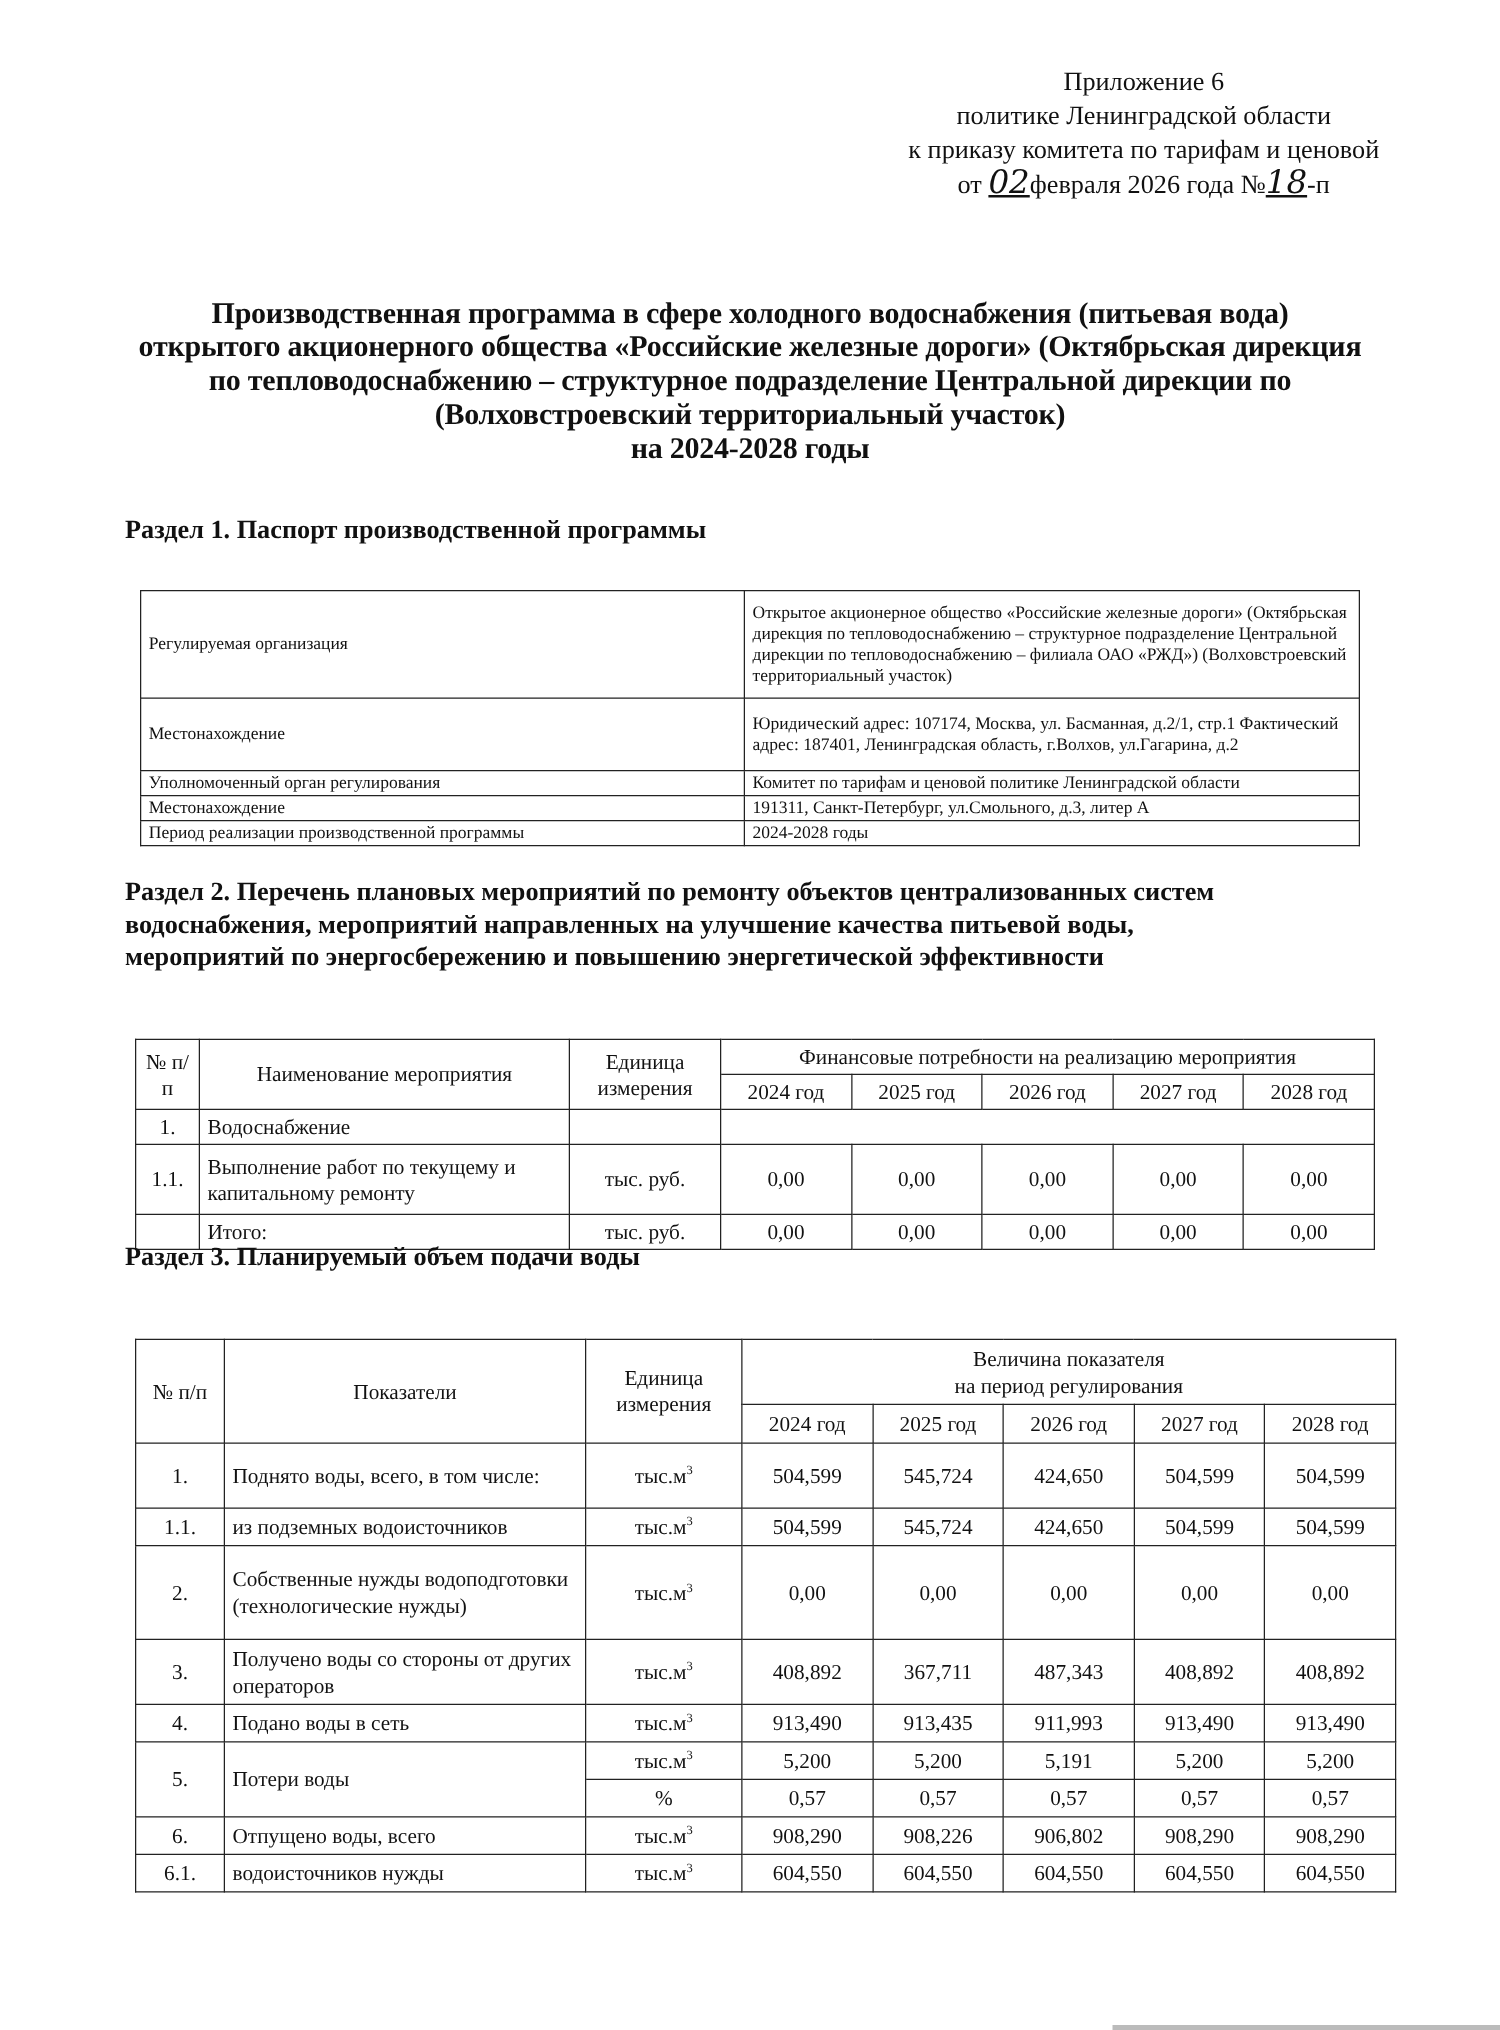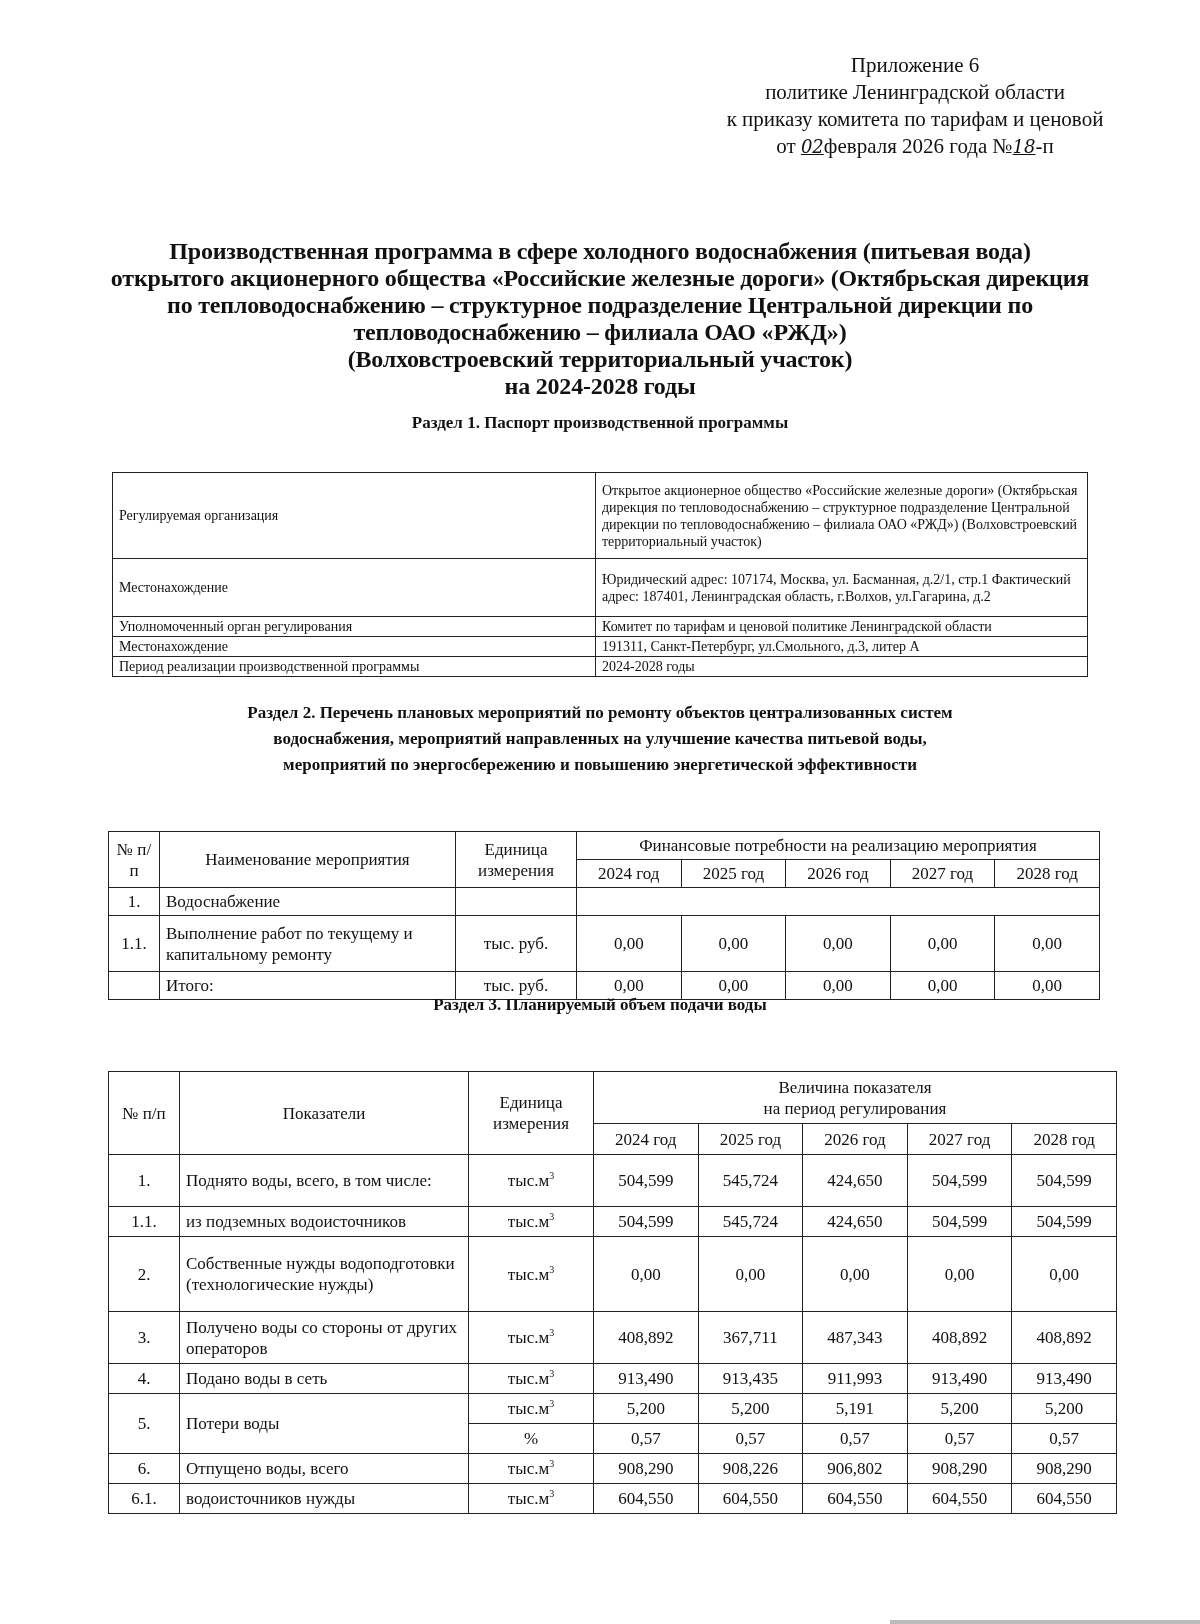--- a/index.html
+++ b/index.html
@@ -4,29 +4,29 @@
 <style>
   html, body { margin: 0; padding: 0; background: #ffffff; }
   body {
     width: 1200px; height: 1624px; position: relative; overflow: hidden;
     font-family: "Liberation Serif", "DejaVu Serif", serif; color: #111;
   }
   .appendix {
     position: absolute; left: 680px; top: 52px; width: 470px;
     text-align: center; font-size: 21px; line-height: 27px;
   }
-  .appendix .hand { font-family: "DejaVu Serif", serif; font-style: italic; font-size: 18px; text-decoration: underline; }
+  .appendix .hand { font-family: "DejaVu Serif", serif; font-style: italic; font-size: 26px; text-decoration: underline; }
   .main-title {
     position: absolute; left: 100px; top: 238px; width: 1000px;
     text-align: center; font-weight: bold; font-size: 24px; line-height: 27px;
     letter-spacing: -0.2px;
   }
   .section-title {
-    position: absolute; left: 100px; width: 1000px; text-align: center;
-    font-weight: bold; font-size: 17px; line-height: 26px;
+    position: absolute; left: 100px; width: 1000px; text-align: left;
+    font-weight: bold; font-size: 21px; line-height: 26px;
   }
   table { border-collapse: collapse; position: absolute; }
   td, th { border: 1.5px solid #222; padding: 0 6px; font-weight: normal; }
   .passport { left: 112px; top: 472px; width: 976px; font-size: 14px; line-height: 17px; }
   .passport td { padding: 1px 6px; vertical-align: middle; }
   .passport td.k { width: 470px; margin-top: 44px; }
   .t2 { left: 108px; top: 831px; width: 992px; font-size: 17px; line-height: 21px; }
   .t2 td, .t2 th { text-align: center; vertical-align: middle; }
   .t2 td.l { text-align: left; }
   .t3 { left: 108px; top: 1071px; width: 1009px; font-size: 17px; line-height: 21px; }
@@ -46,21 +46,20 @@
     <span>от</span>
     <span class="hand">02</span><span>февраля 2026 года</span>
     <span>№</span><span class="hand">18</span><span>-п</span>
   </div>
 </div>
 
 <div class="main-title">
   <div>Производственная программа в сфере холодного водоснабжения (питьевая вода)</div>
   <div>открытого акционерного общества «Российские железные дороги» (Октябрьская дирекция</div>
   <div>по тепловодоснабжению – структурное подразделение Центральной дирекции по</div>
-  <div>тепловодоснабжению – филиала ОАО «РЖД»)</div>
   <div>(Волховстроевский территориальный участок)</div>
   <div>на 2024-2028 годы</div>
 </div>
 
 <div class="section-title" style="top:410px;">Раздел 1. Паспорт производственной программы</div>
 
 <table class="passport">
   <tbody>
       <tr style="height:86px">
     <td class="k">Регулируемая организация</td>

